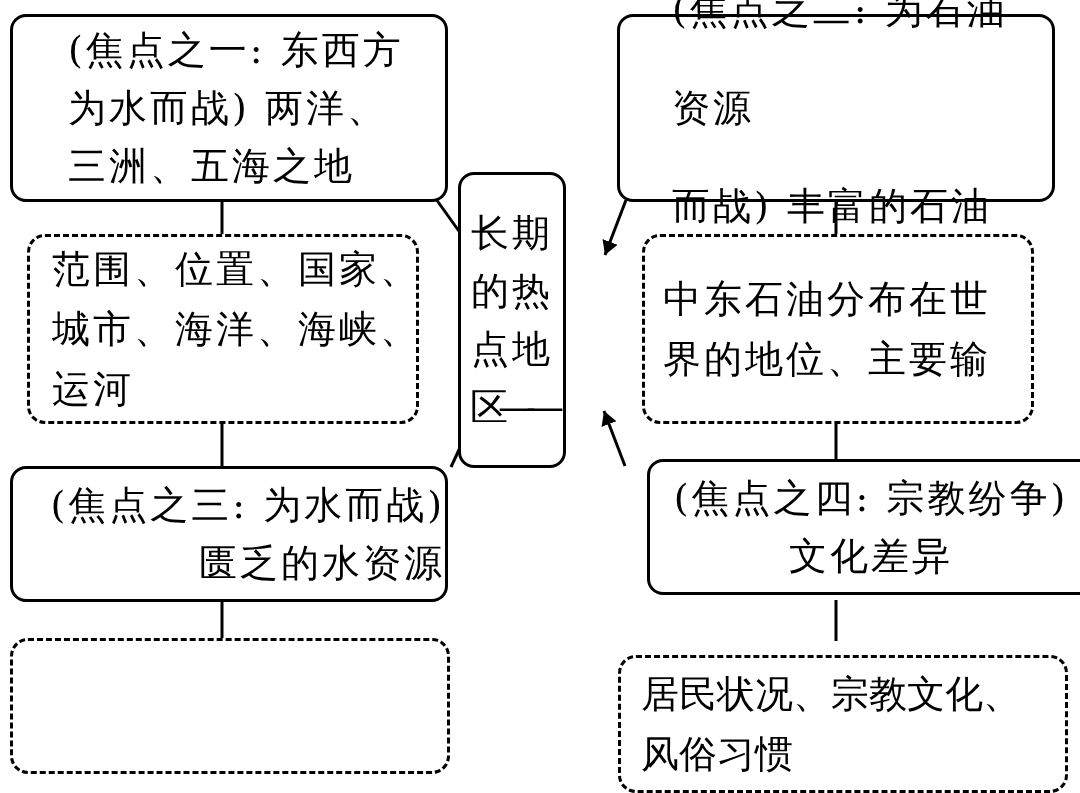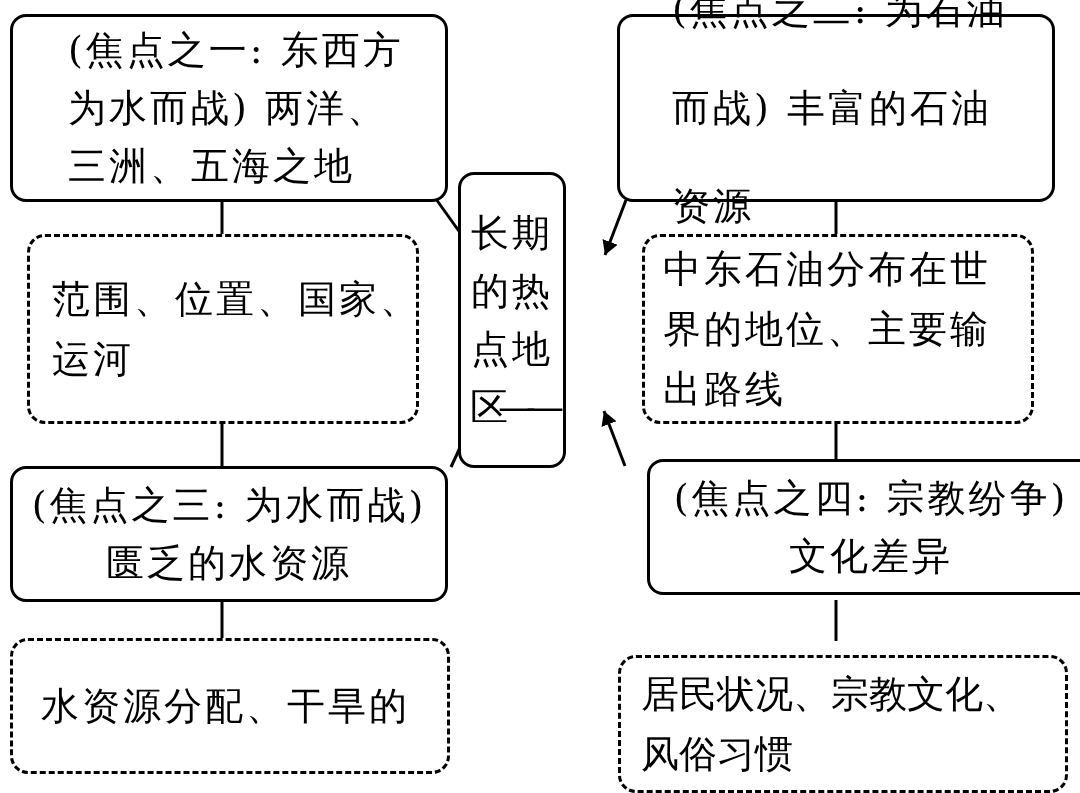--- a/index.html
+++ b/index.html
@@ -33,21 +33,21 @@
     line-height: 58px;
   }
   .box.solid  { border-style: solid;  border-radius: 16px; }
   .box.dashed { border-style: dashed; border-radius: 18px; line-height: 60px; justify-content: center; }
 
   .box-focus1 { left: 10px;  top: 14px;  width: 438px; height: 188px; text-align: left; padding-left: 55px; }
   .box-focus2 { left: 617px; top: 14px;  width: 438px; height: 188px; text-align: left; padding-left: 52px; gap: 40px; }
   .box-detail1{ left: 27px;  top: 234px; width: 392px; height: 190px; text-align: left; padding-left: 22px; }
   .box-detail2{ left: 642px; top: 234px; width: 392px; height: 190px; text-align: left; padding-left: 18px; }
   .box-center { left: 458px; top: 172px; width: 108px; height: 296px; text-align: center; border-radius: 18px; }
-  .box-focus3 { left: 10px;  top: 466px; width: 438px; height: 136px; text-align: center; }
+  .box-focus3 { left: 10px;  top: 466px; width: 438px; height: 136px; text-align: center; align-items: flex-end; }
   .box-focus4 { left: 618px; top: 459px; width: 448px; height: 136px; text-align: center; margin-left: 29px; }
   .box-detail3{ left: 10px;  top: 638px; width: 440px; height: 136px; text-align: left; padding-left: 28px; }
   .box-detail4{ left: 618px; top: 655px; width: 450px; height: 138px; text-align: left; padding-left: 20px; letter-spacing: 0; }
 
   .box-center .line:nth-child(4) { letter-spacing: -10px; white-space: nowrap; }
   .line { white-space: nowrap; }
 </style>
 </head>
 <body>
 
@@ -82,47 +82,46 @@
   </div>
 
   <div class="box solid box-focus1">
     <div class="line">(焦点之一: 东西方</div>
     <div class="line">为水而战) 两洋、</div>
     <div class="line">三洲、五海之地</div>
   </div>
 
   <div class="box solid box-focus2">
     <div class="line">(焦点之二: 为石油</div>
+    <div class="line">资源</div>
     <div class="line">而战) 丰富的石油</div>
-    <div class="line">资源</div>
   </div>
 
   <div class="box dashed box-detail1">
     <div class="line">范围、位置、国家、</div>
+    <div class="line">城市、海洋、海峡、</div>
     <div class="line">运河</div>
   </div>
 
   <div class="box dashed box-detail2">
     <div class="line">中东石油分布在世</div>
     <div class="line">界的地位、主要输</div>
-    <div class="line">出路线</div>
   </div>
 
   <div class="box solid box-focus3">
     <div class="line">(焦点之三: 为水而战)</div>
     <div class="line">匮乏的水资源</div>
   </div>
 
   <div class="box solid box-focus4">
     <div class="line">(焦点之四: 宗教纷争)</div>
     <div class="line">文化差异</div>
   </div>
 
   <div class="box dashed box-detail3">
-    <div class="line">水资源分配、干旱的</div>
   </div>
 
   <div class="box dashed box-detail4">
     <div class="line">居民状况、宗教文化、</div>
     <div class="line">风俗习惯</div>
   </div>
 
 </div>
 
 </body></html>

